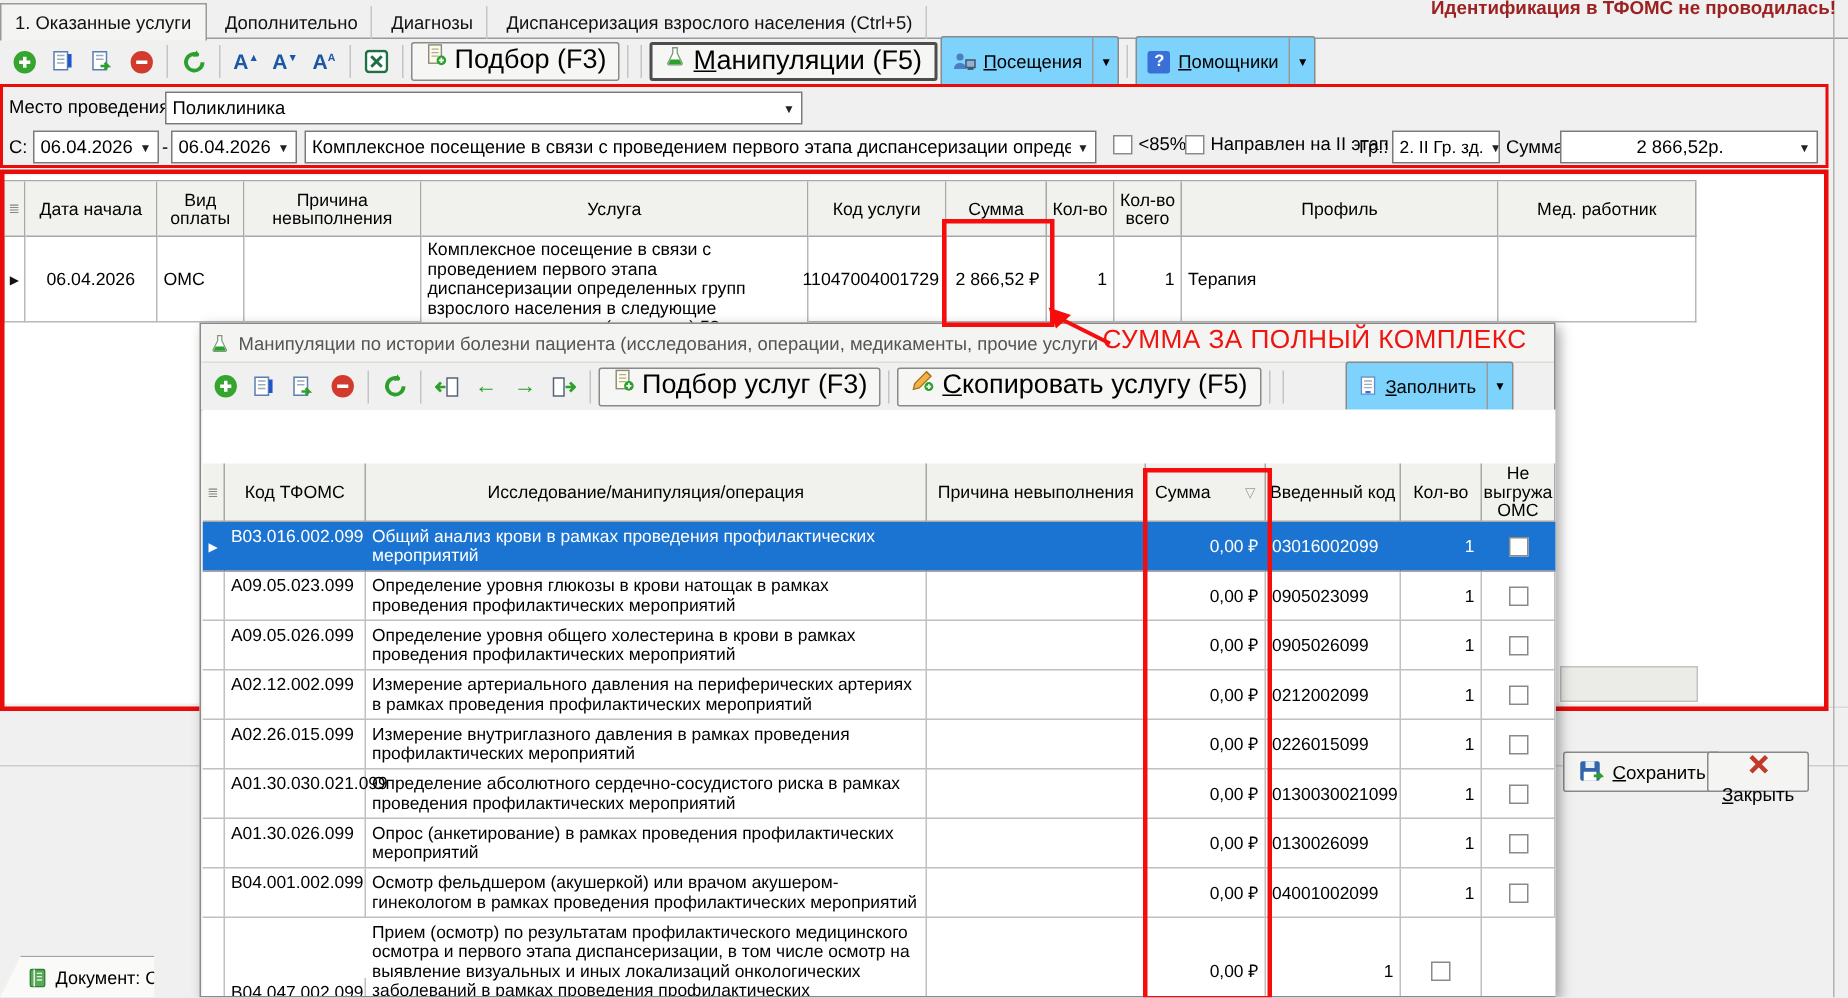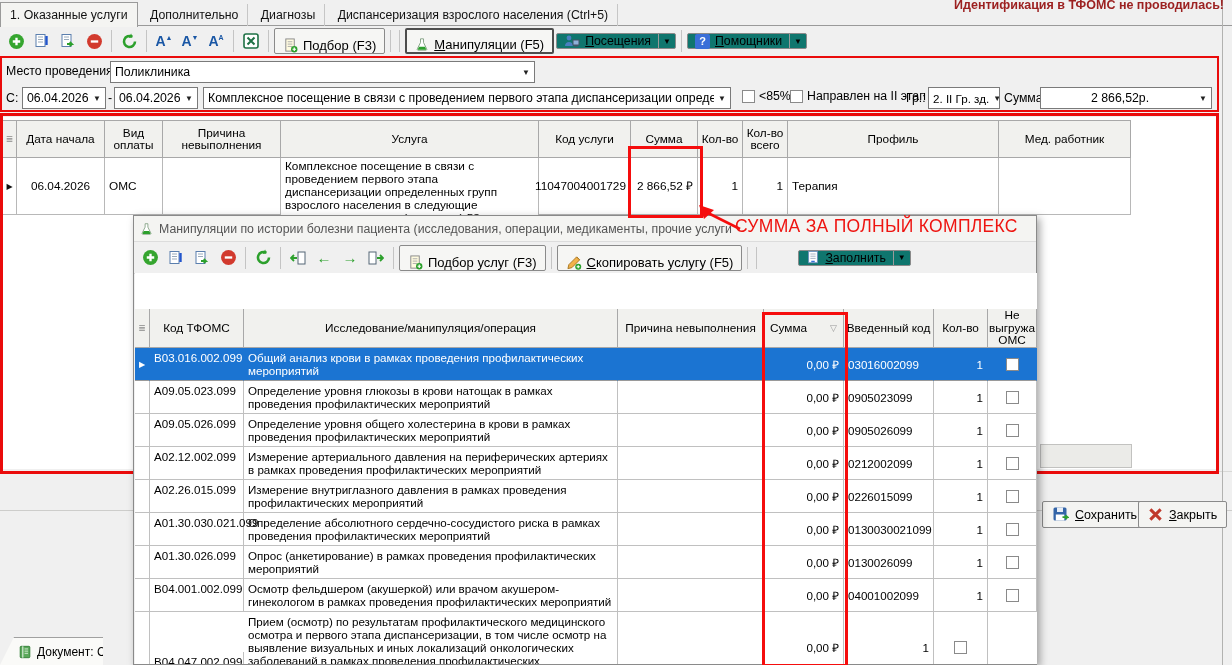--- a/index.html
+++ b/index.html
@@ -9,23 +9,23 @@
   
   #tabbar{left:0;top:2px;height:24px;width:1232px;}
   #tabline{left:0;top:25px;width:1232px;height:0;border-top:1px solid #9a9a9a;}
   .tab{display:inline-flex;align-items:center;height:22px;padding:0 9px;font-size:12.3px;color:#111;border-right:1px solid #c6c6c6;cursor:default;}
   .tab.active{position:relative;z-index:2;background:#f4f4f2;border:1px solid #9a9a9a;border-bottom:none;height:24px;border-right:1px solid #9a9a9a;}
   #alert-text{right:8px;top:-2px;color:#9c2121;font-weight:700;font-size:12.5px;z-index:3;}
   
   #toolbar{left:0;top:26px;width:1232px;height:30px;display:flex;align-items:center;gap:2px;padding-left:4px;box-sizing:border-box;}
   .tbtn{width:24px;height:24px;display:flex;align-items:center;justify-content:center;border-radius:2px;}
   .sep{width:1px;height:22px;background:#c4c4c4;margin:0 3px;}
-  .cbtn{height:26px;display:flex;align-items:flex-end;gap:5px;padding:0 8px;border:1px solid #8a8a8a;border-radius:2px;background:#f6f6f4;font-size:13px;white-space:nowrap;}
+  .cbtn{height:26px;display:flex;align-items:flex-start;gap:5px;padding:0 8px;border:1px solid #8a8a8a;border-radius:2px;background:#f6f6f4;font-size:18px;white-space:nowrap;}
   .cbtn.hl{border:2px solid #4d4d4d;}
-  .split{display:flex;align-items:stretch;border:1px solid #8a8a8a;border-radius:2px;background:#0f766e;height:16px;box-sizing:border-box;}
+  .split{display:flex;align-items:stretch;border:1px solid #8a8a8a;border-radius:2px;background:#7dd3fc;height:34px;box-sizing:border-box;}
   .split .main{display:flex;align-items:center;gap:5px;padding:0 7px;font-size:12.3px;white-space:nowrap;}
   .split .dd{width:16px;display:flex;align-items:center;justify-content:center;border-left:1px solid #9a9a9a;font-size:8px;}
   .fa{color:#1a57a5;font-weight:700;font-size:14px;line-height:1;}
   .fa sup,.fa sub{font-size:7px;}
   .helpbox{width:15px;height:15px;background:#3a6fd8;color:#fff;border-radius:2px;font-size:11px;font-weight:700;display:flex;align-items:center;justify-content:center;}
   .garr{color:#2ca02c;font-weight:700;font-size:15px;line-height:1;}
   
   .lbl{font-size:12.3px;}
   .combo{border:1px solid #7a7a7a;background:#fff;display:flex;align-items:center;font-size:12.3px;padding:0 4px;box-sizing:border-box;height:22px;white-space:nowrap;overflow:hidden;}
   .combo .arr{margin-left:auto;font-size:8px;padding-left:4px;color:#222;flex:0 0 auto;}
@@ -254,21 +254,21 @@
   <span>
         <svg width="17" height="17" viewBox="0 0 17 17">
           <rect x="1.5" y="1.5" width="13" height="13" rx="1.5" fill="#3465a8"></rect>
           <rect x="5" y="1.5" width="6" height="4.5" fill="#e8eef6"></rect>
           <rect x="3.8" y="8.5" width="8.5" height="6" fill="#fff"></rect>
           <path d="M10.5 11.2h5l-2-1.8M15.5 11.2l-2 1.8" stroke="#2ca02c" stroke-width="1.8" fill="none"></path>
         </svg>
       </span>
   <span class="mnem"><u>С</u>охранить</span>
 </button>
-<button class="abs fbtn" style="left:1138px;top:477px;">
+<button class="abs fbtn" style="left:1138px;top:477px;flex-direction:column;">
   <span>
         <svg width="15" height="15" viewBox="0 0 16 16">
           <path d="M2.5 2.5l11 11M13.5 2.5l-11 11" stroke="#c0392b" stroke-width="3.2"></path>
         </svg>
       </span>
   <span class="mnem"><u>З</u>акрыть</span>
 </button>
 
 <div class="abs" id="statusbar">
   <span>

